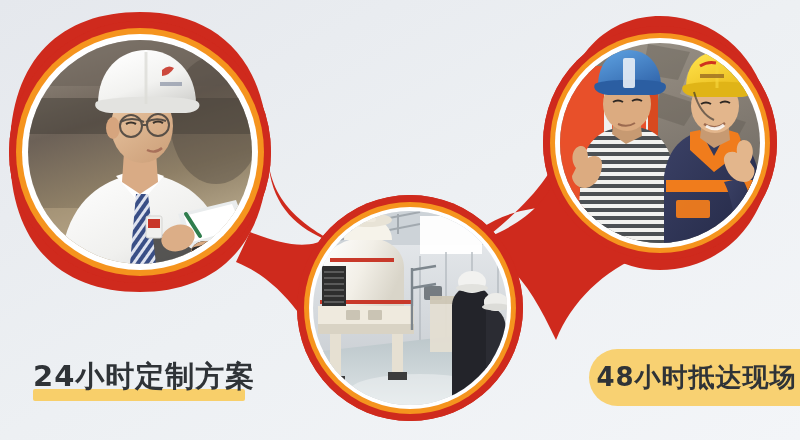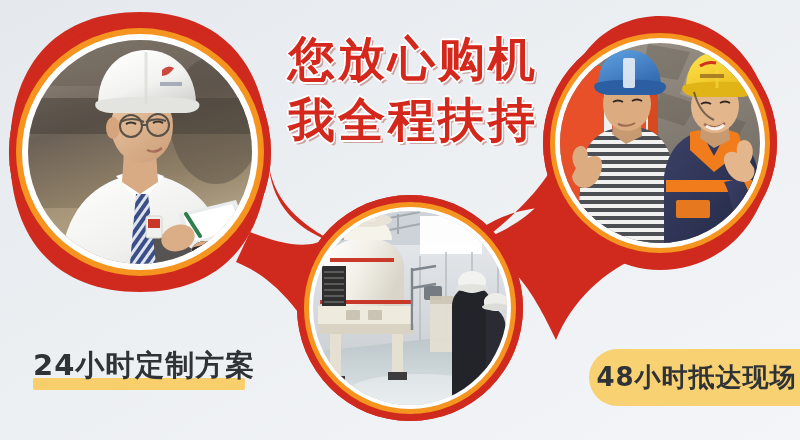--- a/index.html
+++ b/index.html
@@ -24,21 +24,21 @@
     font-size:47px;line-height:61px;font-weight:bold;
     color:#d4281d;letter-spacing:3px;white-space:nowrap;
     text-shadow:
        1.6px 0 0 #fff, -1.6px 0 0 #fff, 0 1.6px 0 #fff, 0 -1.6px 0 #fff,
        1.2px 1.2px 0 #fff, -1.2px 1.2px 0 #fff, 1.2px -1.2px 0 #fff, -1.2px -1.2px 0 #fff,
        2.5px 2.5px 0 rgba(150,25,15,.35);
   }
 
   
   .cap-left{
-    position:absolute;left:33px;top:346px;z-index:45;
+    position:absolute;left:33px;top:357px;z-index:45;
   }
   .cap-left .hl{
     position:absolute;left:0;top:32px;width:212px;height:12px;
     background:#f8cf6a;border-radius:2px;z-index:1;
   }
   .cap-left .txt{
     position:relative;z-index:2;display:block;
     font-family:"DejaVu Sans","Liberation Sans",sans-serif;
     font-size:29px;line-height:38px;font-weight:bold;
     color:#2f3337;letter-spacing:1px;white-space:nowrap;
@@ -430,24 +430,20 @@
           <path fill="#2b2c33" d="M486 308 C498 306 506 316 506 330 L506 400 L486 400 Z"></path>
           <ellipse cx="496" cy="302" rx="12" ry="9" fill="#eceaE6"></ellipse>
           <ellipse cx="496" cy="302" rx="12" ry="9" fill="#ededea"></ellipse>
           <ellipse cx="496" cy="307" rx="14" ry="3.5" fill="#dedeaa" opacity="0"></ellipse>
           <ellipse cx="496" cy="307" rx="14" ry="3.5" fill="#dcdcd8"></ellipse>
         </g>
       </g>
     </g>
   </svg>
 
-  <div class="headline" data-name="headline">
-    <span class="line" data-name="headline-line-1">您放心购机</span>
-    <span class="line" data-name="headline-line-2">我全程扶持</span>
-  </div>
 
   <div class="cap-left" data-name="caption-left">
     <span class="hl" data-name="caption-left-highlight"></span>
     <span class="txt" data-name="caption-left-label">24小时定制方案</span>
   </div>
 
   <div class="cap-right" data-name="caption-right-pill">
     <span class="txt" data-name="caption-right-label">48小时抵达现场</span>
   </div>
 

